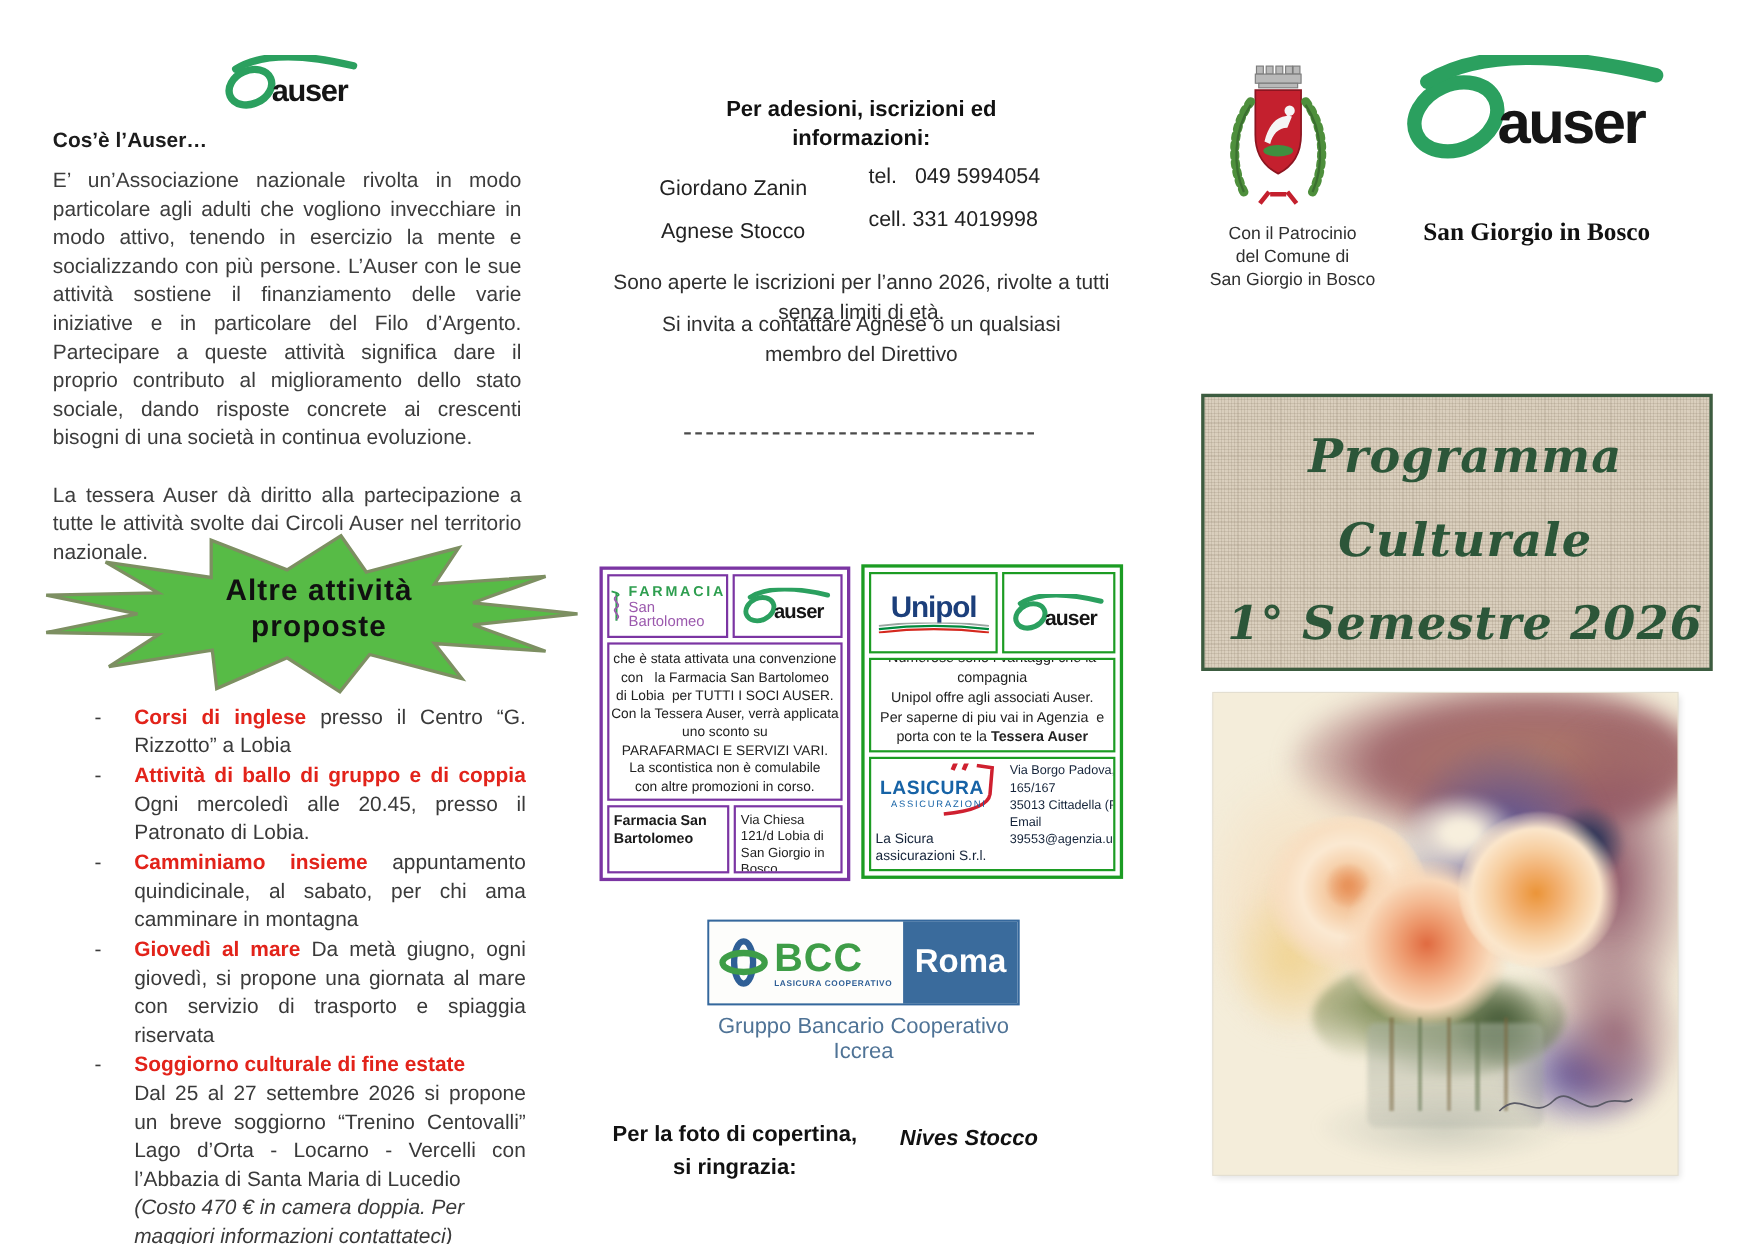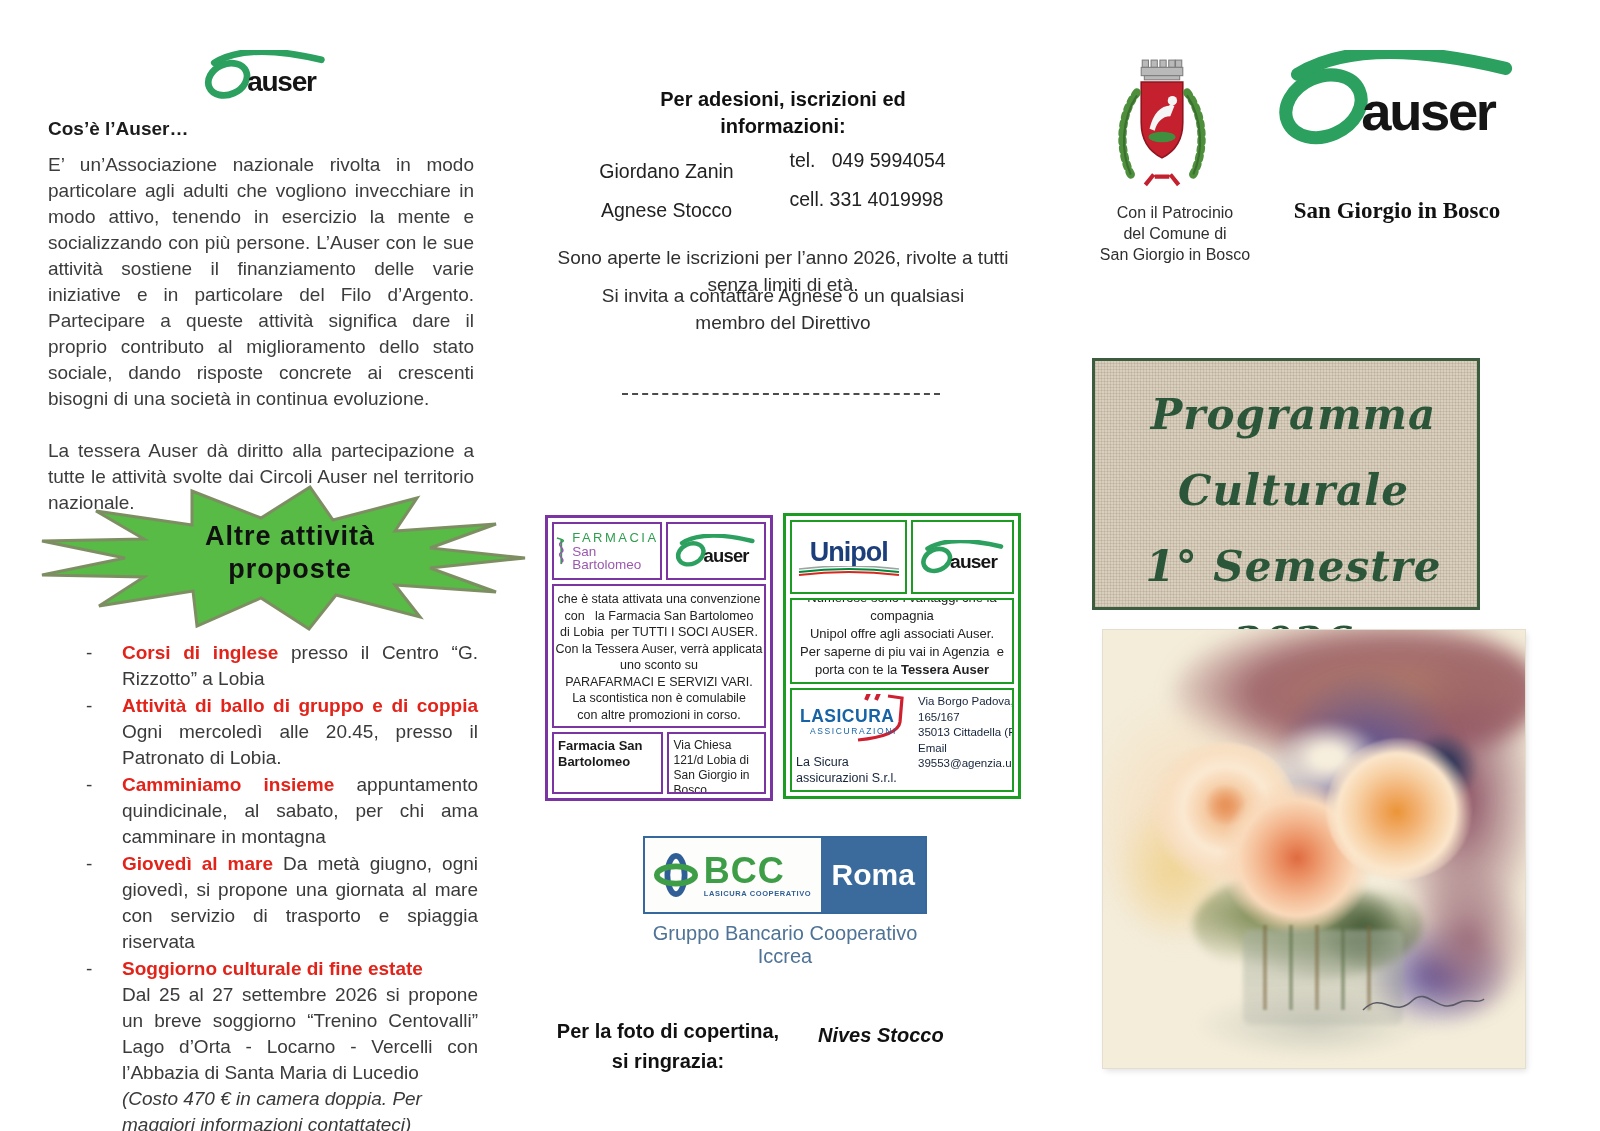--- a/index.html
+++ b/index.html
@@ -38,21 +38,21 @@
   .sp-row{display:flex;gap:4px;}
   .sp-cell{box-sizing:border-box;display:flex;align-items:center;justify-content:center;overflow:hidden;}
   .farm .sp-cell{border:2px solid #7b35a3;}
   .uni .sp-cell{border:2px solid #1c9c23;}
   .sp-body{flex:1;flex-direction:column;justify-content:flex-end;padding:3px 2px;}
   .sp-h{font-size:14px;font-weight:bold;color:#111;margin:2px 0 4px 0;white-space:pre-wrap;}
   .fline{font-size:12.5px;line-height:16.5px;color:#222;white-space:pre;text-align:center;}
   .uline{font-size:13px;line-height:18px;color:#222;white-space:pre;text-align:center;}
   .farm-logo{display:flex;align-items:center;gap:4px;}
   .farm-logo-txt{display:flex;flex-direction:column;line-height:1;}
-  .farm-w1{color:#2e9e4f;font-weight:normal;font-size:13px;letter-spacing:2.5px;}
+  .farm-w1{color:#2e9e4f;font-weight:bold;font-size:13px;letter-spacing:2.5px;}
   .farm-w2{color:#9b59ad;font-size:13.5px;margin-top:1px;}
   .unipol-logo{display:flex;flex-direction:column;align-items:center;line-height:1;}
   .unipol-word{color:#1c3f7b;font-weight:bold;font-size:27px;letter-spacing:-1px;}
   .lasicura-wrap{display:flex;flex-direction:column;align-items:flex-start;padding:4px;}
   .lasicura-logo{position:relative;width:118px;height:52px;}
   .las-word{position:absolute;left:4px;top:12px;color:#1763a6;font-weight:bold;font-size:17.5px;letter-spacing:.5px;}
   .las-sub{position:absolute;left:14px;top:32px;color:#1763a6;font-size:8.5px;letter-spacing:1.6px;}
   .las-company{font-size:12.5px;line-height:16px;color:#15243a;margin-top:8px;max-width:110px;text-align:left;}
   .uni-addr{font-size:11.5px;line-height:15.5px;color:#15243a;text-align:left;}
   .sp-bot-left{flex:1.15;align-items:flex-start;padding:4px;font-size:13px;line-height:16px;font-weight:bold;color:#1a1a1a;text-align:left;}
@@ -70,21 +70,21 @@
   .photo-credit{left:548px;top:1016px;width:240px;text-align:center;font-size:20px;line-height:30px;font-weight:bold;color:#111;}
   .photo-author{left:818px;top:1024px;width:180px;font-size:20px;font-weight:bold;font-style:italic;color:#111;}
   
   .crest{left:1110px;top:58px;width:104px;height:130px;}
   .patrocinio{left:1083px;top:202px;width:184px;text-align:center;font-size:16px;line-height:21px;color:#2f2f2f;}
   .auser-right{left:1262px;top:50px;width:272px;height:96px;}
   .auser-left-logo{left:196px;top:50px;width:140px;height:50px;}
   .auser-sm{width:100%;height:100%;}
   .town{left:1277px;top:198px;width:240px;text-align:center;font-family:"Liberation Serif","DejaVu Serif",serif;
         font-weight:bold;font-size:23px;color:#111;}
-  .program{left:1092px;top:358px;width:388px;height:252px;box-sizing:border-box;border:3px solid #3c5c40;
+  .program{left:1092px;top:358px;width:465px;height:252px;box-sizing:border-box;border:3px solid #3c5c40;
            background-color:#d9cebc;
            background-image:repeating-linear-gradient(0deg,rgba(120,105,85,.16) 0 1px,transparent 1px 3px),
                             repeating-linear-gradient(90deg,rgba(120,105,85,.16) 0 1px,transparent 1px 3px),
                             repeating-linear-gradient(45deg,rgba(255,255,255,.05) 0 2px,transparent 2px 6px);
            text-align:center;padding-top:16px;padding-left:15px;}
   .program-line{font-family:"DejaVu Serif","Liberation Serif",serif;font-style:italic;font-weight:bold;
                 font-size:42px;line-height:76px;color:#2c5639;letter-spacing:1px;}
   
   .painting{left:1103px;top:630px;width:422px;height:438px;background:#f4edda;overflow:hidden;
             box-shadow:0 0 0 1px #e3ded0, 2px 3px 6px rgba(0,0,0,.12);}

